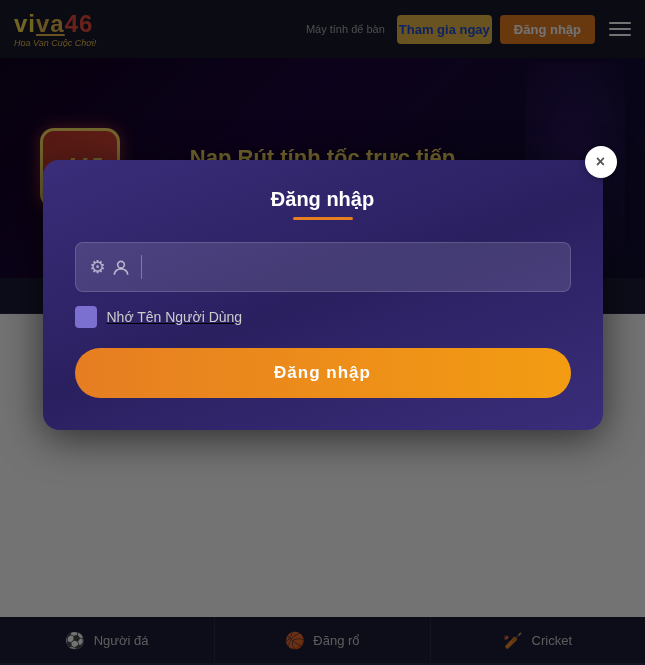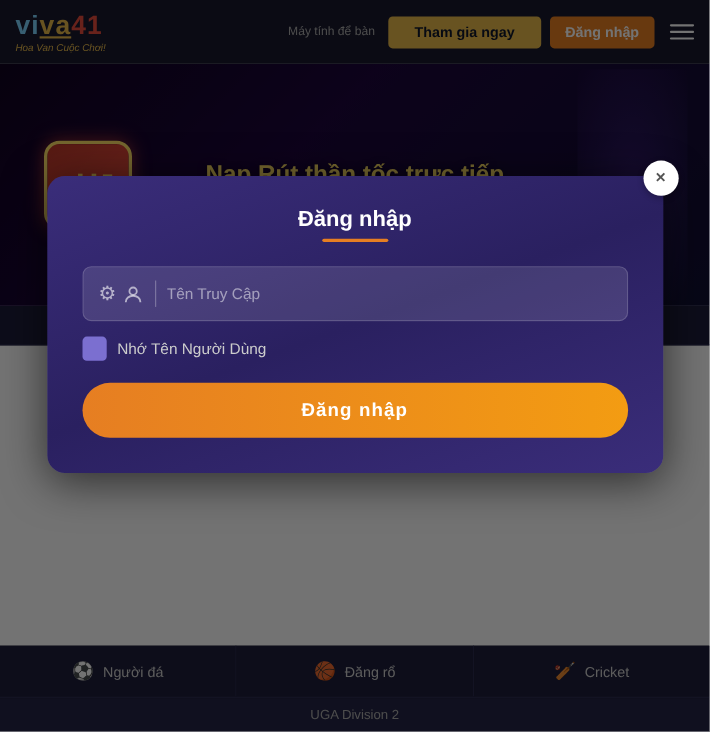--- a/index.html
+++ b/index.html
@@ -43,24 +43,24 @@
       gap: 8px;
     }
     .header-label {
       color: #aaa;
       font-size: 11px;
       margin-right: 4px;
       text-align: right;
     }
     .btn-register {
       background: #e6b84a;
-      color: #0f172a;
+      color: #1d4ed8;
       border: none;
       border-radius: 4px;
-      padding: 7px 24px;
+      padding: 7px 2px;
       font-size: 13px;
       font-weight: bold;
       cursor: pointer;
     }
     .btn-login-header {
       background: #e67e22;
       color: #fff;
       border: none;
       border-radius: 4px;
       padding: 7px 14px;
@@ -242,20 +242,21 @@
     .eye-icon {
       color: rgba(255,255,255,0.5);
       font-size: 18px;
       cursor: pointer;
     }
     .remember-row {
       display: flex;
       align-items: center;
       gap: 10px;
       margin-bottom: 20px;
+      text-decoration: underline;
     }
     .remember-checkbox {
       width: 22px;
       height: 22px;
       background: #7b6fd0;
       border-radius: 4px;
       border: none;
       cursor: pointer;
       display: flex;
       align-items: center;
@@ -330,21 +331,21 @@
       font-size: 12px;
       cursor: pointer;
     }
   </style>
 </head>
 <body>
 
 <div class="header">
   <div class="logo-area">
     <div class="logo-text">
-      <span style="color:#7dd3fc;margin-top:36px;">vi</span><span style="color:#e6b84a;text-decoration:underline;">va</span><span style="color:#e74c3c;">41</span>
+      <span style="color:#fde047;margin-top:36px;">vi</span><span style="color:#e6b84a;text-decoration:underline;">va</span><span style="color:#e74c3c;">46</span>
     </div>
     <div class="logo-sub">Hoa Van Cuộc Chơi!</div>
   </div>
   <div class="header-right">
     <span class="header-label">Máy tính để bàn</span>
     <button class="btn-register">Tham gia ngay</button>
     <button class="btn-login-header">Đăng nhập</button>
     <div class="hamburger">
       <span></span>
         <span></span>
@@ -354,21 +355,21 @@
 </div>
 
 <div class="banner">
   <div class="banner-overlay"></div>
   <div class="banner-deco-left">
     <div class="xhu-logo">
       <span>xHū</span>
     </div>
   </div>
   <div class="banner-text">
-    <div class="banner-title">Nạp Rút thần tốc trực tiếp</div>
+    <div class="banner-title">Nạp Rút tính tốc trực tiếp</div>
     <div class="banner-subtitle">Tỷ lệ 1:1 với Nhà phát hành</div>
   </div>
   <div class="banner-deco-right"></div>
 </div>
 
 <div class="scores-bar">
   <span>Hôm Nay</span>
   <span>Kết quả</span>
 </div>
 
@@ -379,41 +380,37 @@
       <span>Người đá</span>
     </div>
     <div class="sport-tab">
       <span class="tab-icon">🏀</span>
       <span>Đăng rổ</span>
     </div>
     <div class="sport-tab">
       <span class="tab-icon">🏏</span>
       <span>Cricket</span>
     </div>
-  </div>
-  <div class="league-row">
-    <span>UGA Division 2</span>
   </div>
 </div>
 
 <div class="modal-overlay">
   <div class="modal">
     <button class="modal-close">×</button>
     <div class="modal-title">Đăng nhập</div>
     <div class="modal-underline"></div>
 
     <div class="input-group">
       <span class="input-icon">⚙
         <svg width="20" height="20" viewBox="0 0 24 24" fill="none" stroke="rgba(255,255,255,0.6)" stroke-width="2" style="display:inline-block;vertical-align:middle;">
           <circle cx="12" cy="8" r="4"></circle>
             <path d="M4 20c0-4 3.6-7 8-7s8 3 8 7"></path>
         </svg>
       </span>
       <div class="input-divider"></div>
-      <input type="text" placeholder="Tên Truy Cập" style="">
     </div>
 
 
     <div class="remember-row">
       <div class="remember-checkbox"></div>
       <span class="remember-label">Nhớ Tên Người Dùng</span>
     </div>
 
     <button class="btn-login-modal">Đăng nhập</button>
   </div>

